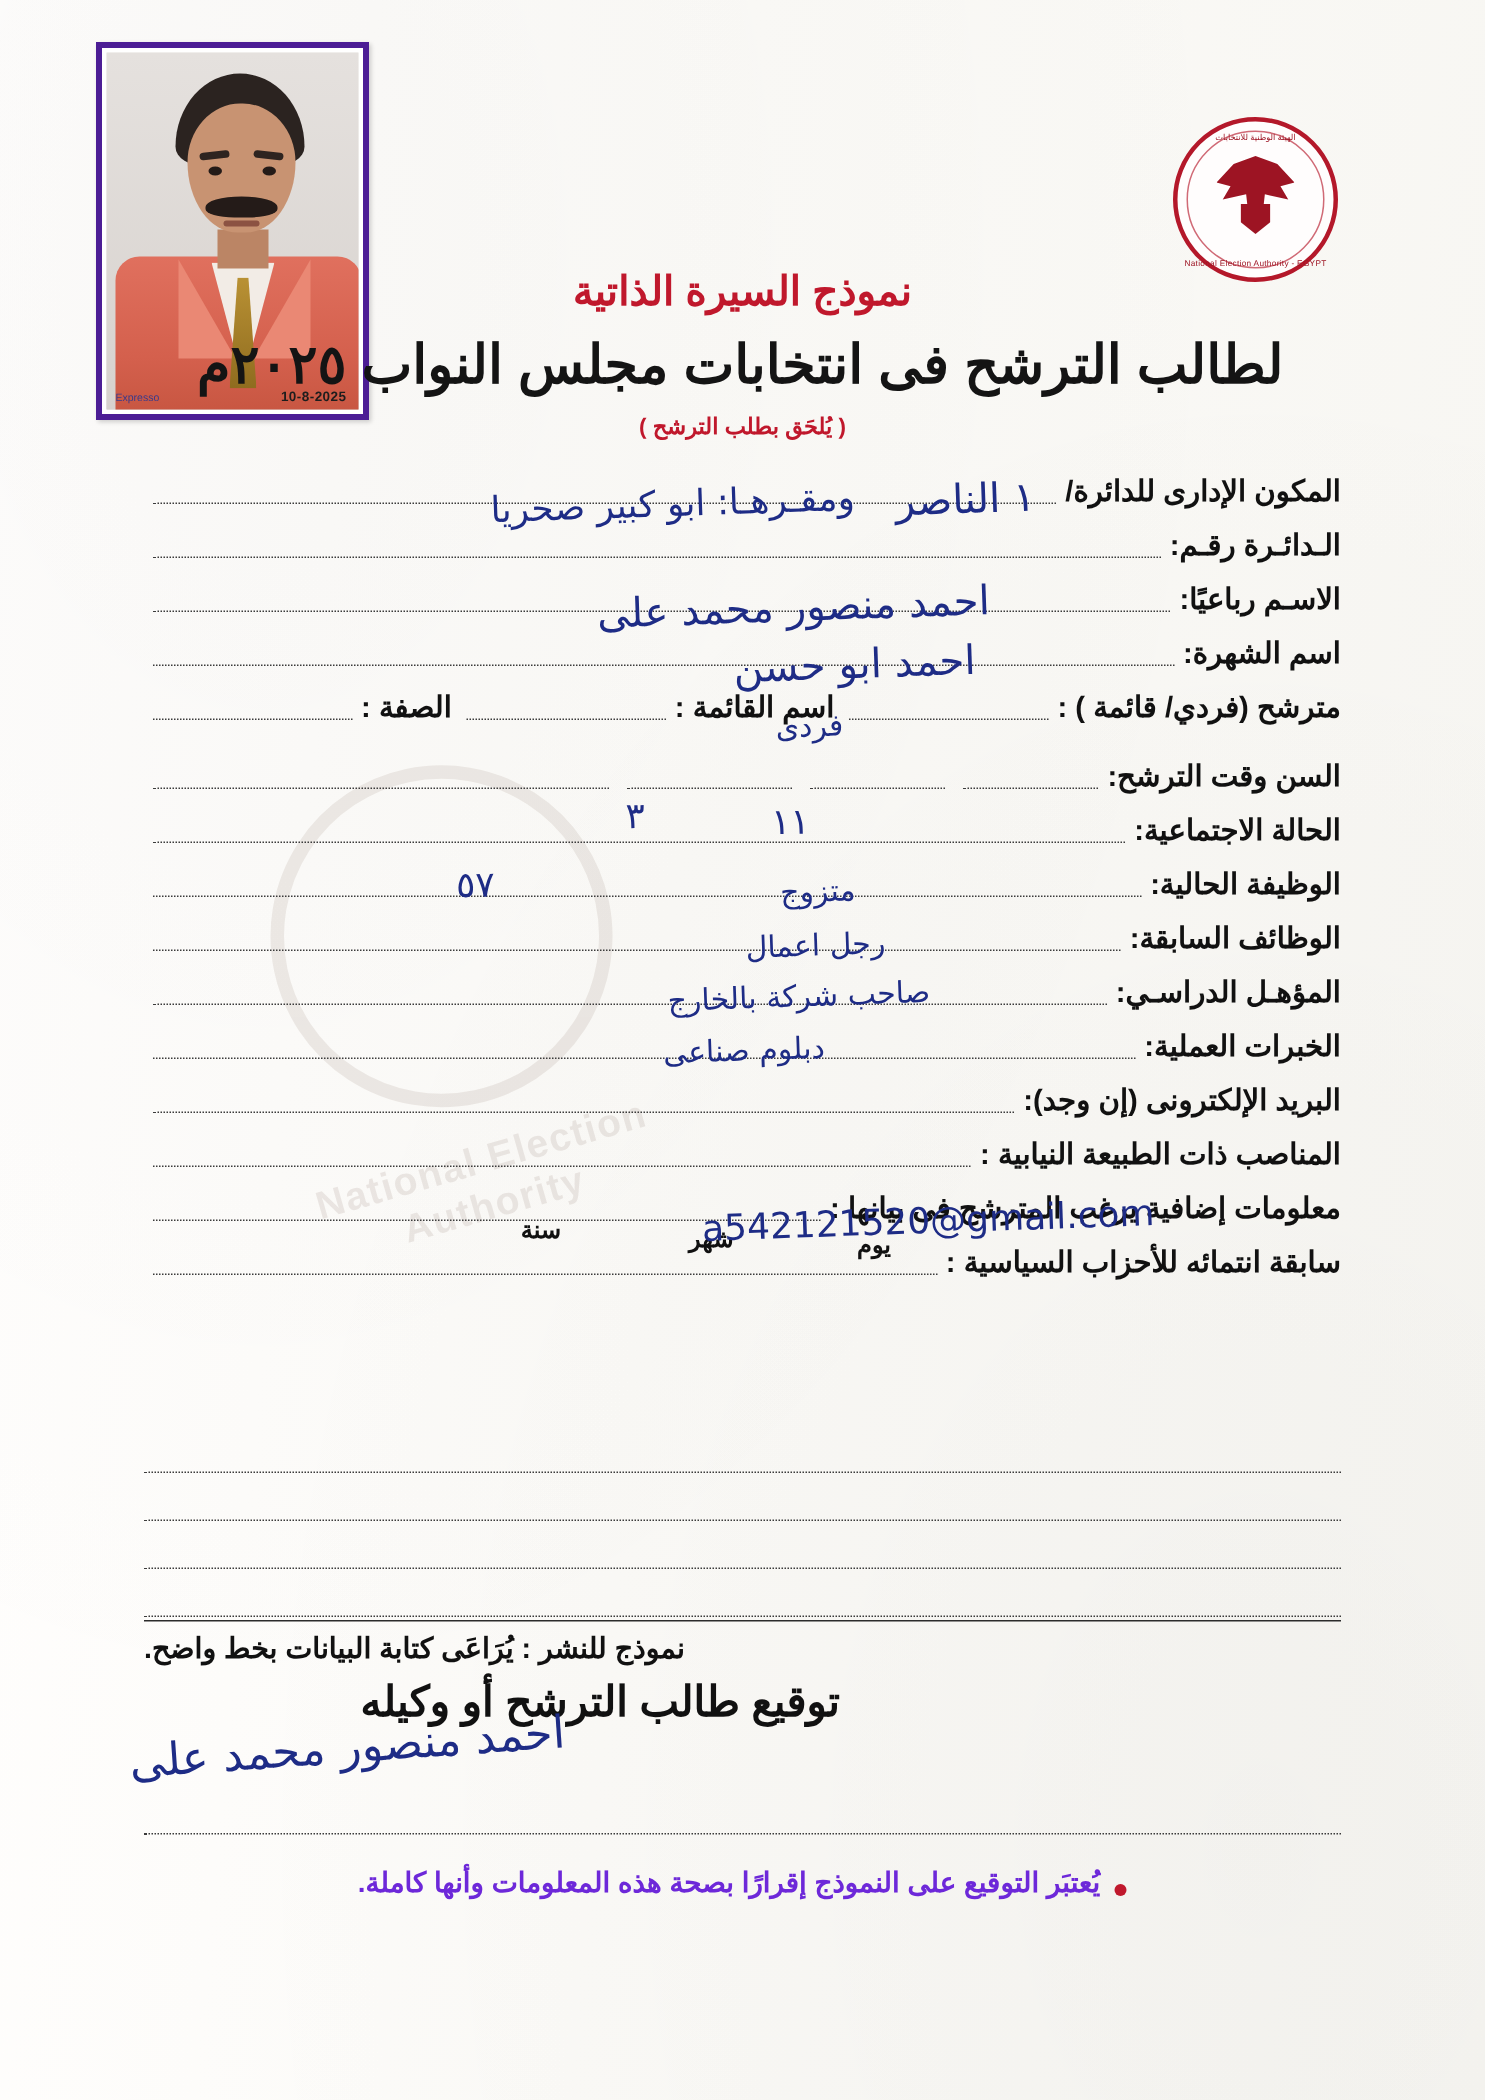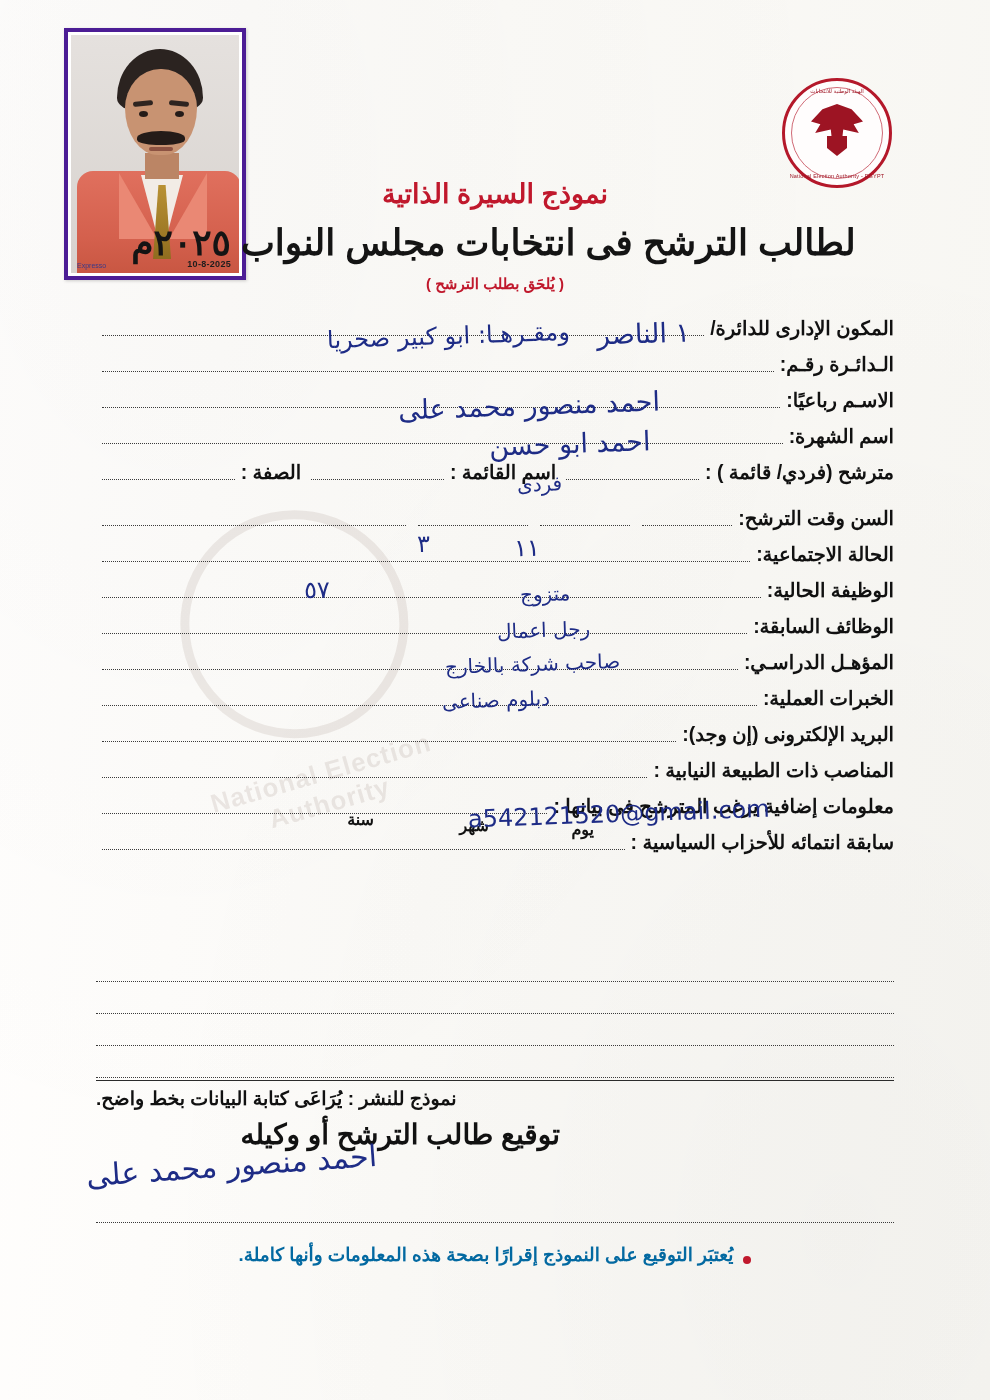--- a/index.html
+++ b/index.html
@@ -401,21 +401,21 @@
     top: 1244px;
     direction: rtl;
   }
   .note {
     display: flex;
     align-items: center;
     justify-content: center;
     gap: 10px;
     font-size: 18.5px;
     font-weight: bold;
-    color: #0369a1;
+    color: #6d28d9;
     margin-bottom: 16px;
   }
   .bullet {
     width: 8px;
     height: 8px;
     background: #c0182c;
     border-radius: 50%;
     margin-top: 9px;
     flex: 0 0 auto;
   }

